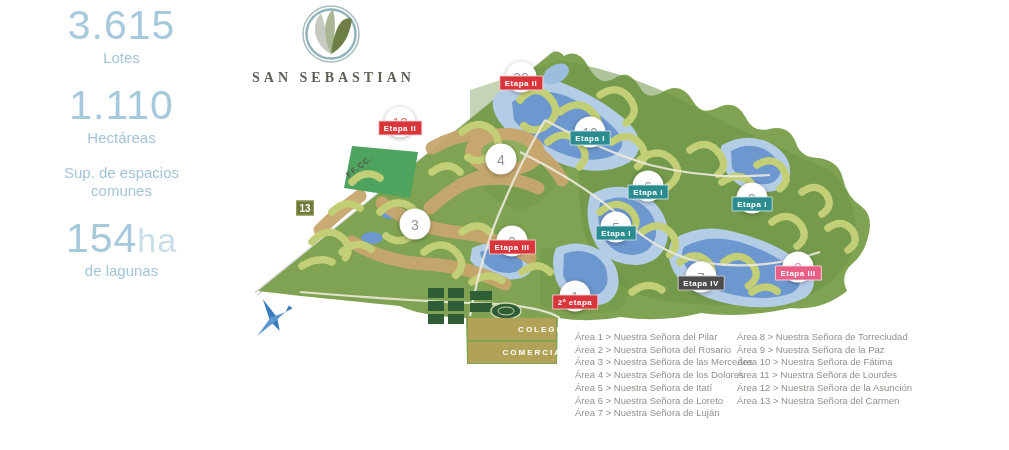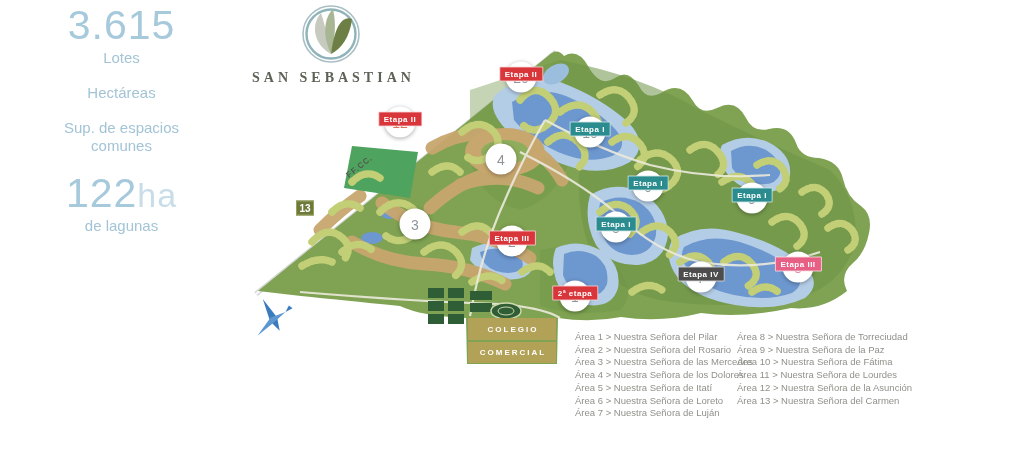--- a/index.html
+++ b/index.html
@@ -18,36 +18,36 @@
 
   
   .logo { position:absolute; left:252px; top:4px; width:158px; }
   .logo svg { display:block; margin:0 auto; }
   .logo-title { margin-top:4px; font-family:"Liberation Serif", serif; font-size:14px;
                 font-weight:700; letter-spacing:4px; color:#5d6156; white-space:nowrap; }
 
   
   .map-svg { position:absolute; left:0; top:0; }
   .map-label { position:absolute; color:#fff; letter-spacing:2px; font-size:8px;
-               font-weight:bold; text-align:center; }
+               font-weight:bold; text-align:right;margin-left:12px; }
   .label-colegio   { left:469px; top:325px; width:88px; }
   .label-comercial { left:469px; top:348px; width:88px; }
   .label-ffcc { position:absolute; left:344px; top:162px; color:#55584d; font-size:8px;
                 letter-spacing:1px; transform:rotate(-38deg); font-weight:bold; }
 
   
   .marker { position:absolute; transform:translate(-50%,-50%); z-index:5; }
   .marker-circle { width:31px; height:31px; border-radius:50%; background:#fff;
                    box-shadow:0 1px 4px rgba(0,0,0,.35); display:flex; align-items:center;
                    justify-content:center; cursor:pointer; }
   .marker-circle span { font-size:14px; color:#8f9498; }
   .marker-square { width:18px; height:15px; background:#6e7a3b; border:1px solid #96a15e;
                    display:flex; align-items:center; justify-content:center; cursor:pointer; }
   .marker-square span { font-size:10px; font-weight:bold; color:#fff; }
-  .badge { position:absolute; top:5px; left:50%; transform:translateX(-50%);
+  .badge { position:absolute; top:14px; left:50%; transform:translateX(-50%);
            white-space:nowrap; font-size:8px; font-weight:bold; color:#fff;
            padding:2px 5px 2px; border:1px solid rgba(255,255,255,.65);
            border-radius:1px; letter-spacing:.5px; z-index:6; }
 
   
   .legend-col { position:absolute; top:331px; list-style:none; }
   .legend-col li { font-size:9.5px; color:#90918a; line-height:12.7px; white-space:nowrap; }
   .legend-left  { left:575px; }
   .legend-right { left:737px; }
 </style>
@@ -55,27 +55,28 @@
 <body>
 
 <div class="page">
 
   <aside class="stats">
     <div class="stat">
       <div class="stat-value">3.615</div>
       <div class="stat-label">Lotes</div>
     </div>
     <div class="stat">
+      <div class="stat-value">1.110</div>
       <div class="stat-label">Hectáreas</div>
     </div>
     <div class="stat">
       <div class="stat-label narrow">Sup. de espacios comunes</div>
     </div>
     <div class="stat">
-      <div class="stat-value"><span>122</span><span class="stat-suffix-ha">ha</span></div>
+      <div class="stat-value"><span>154</span><span class="stat-suffix-ha">ha</span></div>
       <div class="stat-label">de lagunas</div>
     </div>
   </aside>
 
   <div class="logo">
     <svg width="64" height="62" viewBox="0 0 64 62">
       <circle cx="32" cy="30" r="28" fill="#ffffff" stroke="#a9bfc4" stroke-width="1.6"></circle>
       <circle cx="32" cy="30" r="24.5" fill="#ffffff" stroke="#8fb3ba" stroke-width="2.4"></circle>
       <path d="M32,50 C14,40 12,20 22,9 C27,24 29,37 32,50 Z" fill="#c7cabe"></path>
       <path d="M32,50 C23,31 25,14 34,5 C38,22 35,37 32,50 Z" fill="#a9b694"></path>

